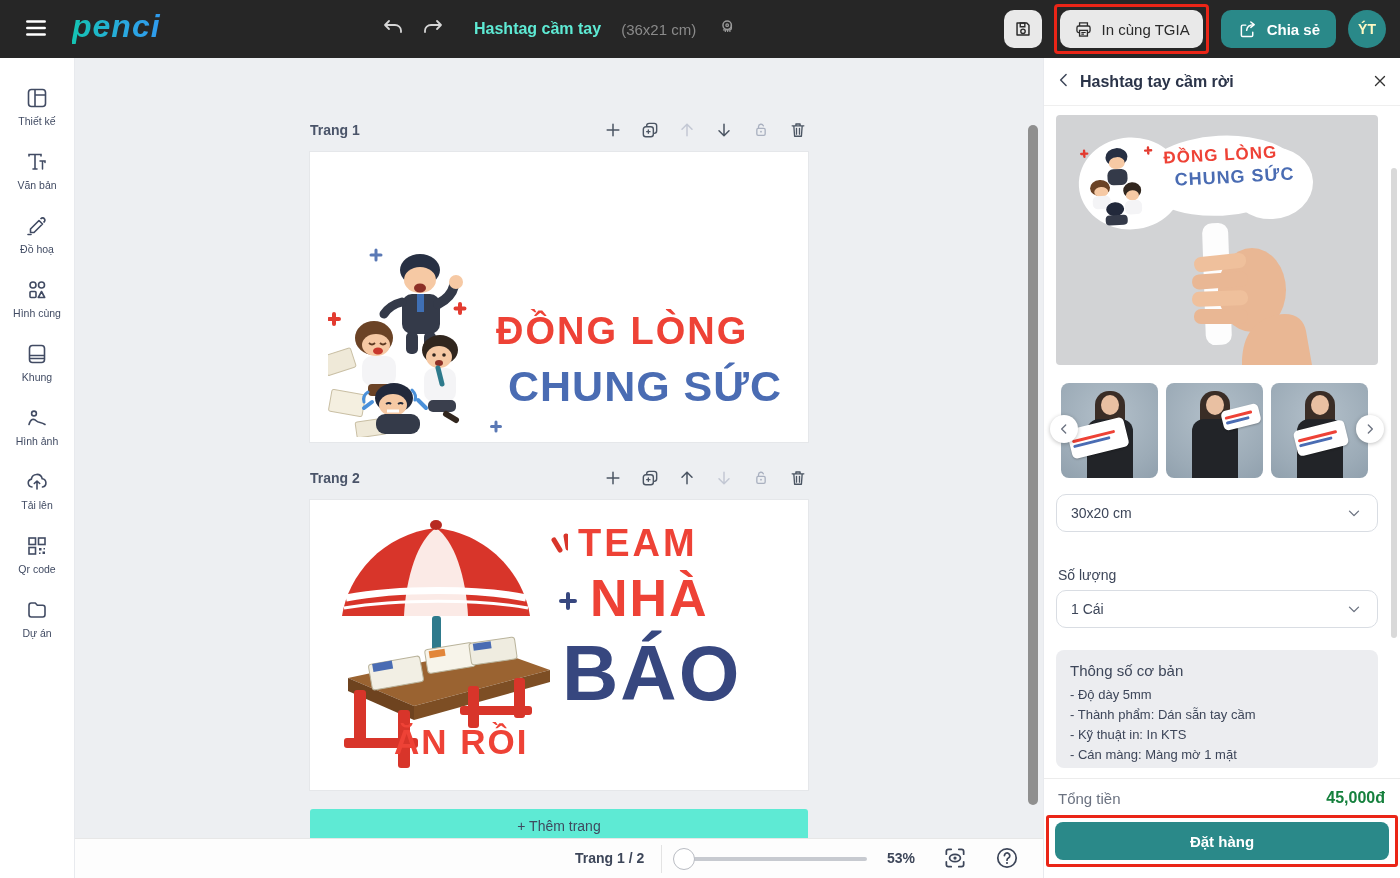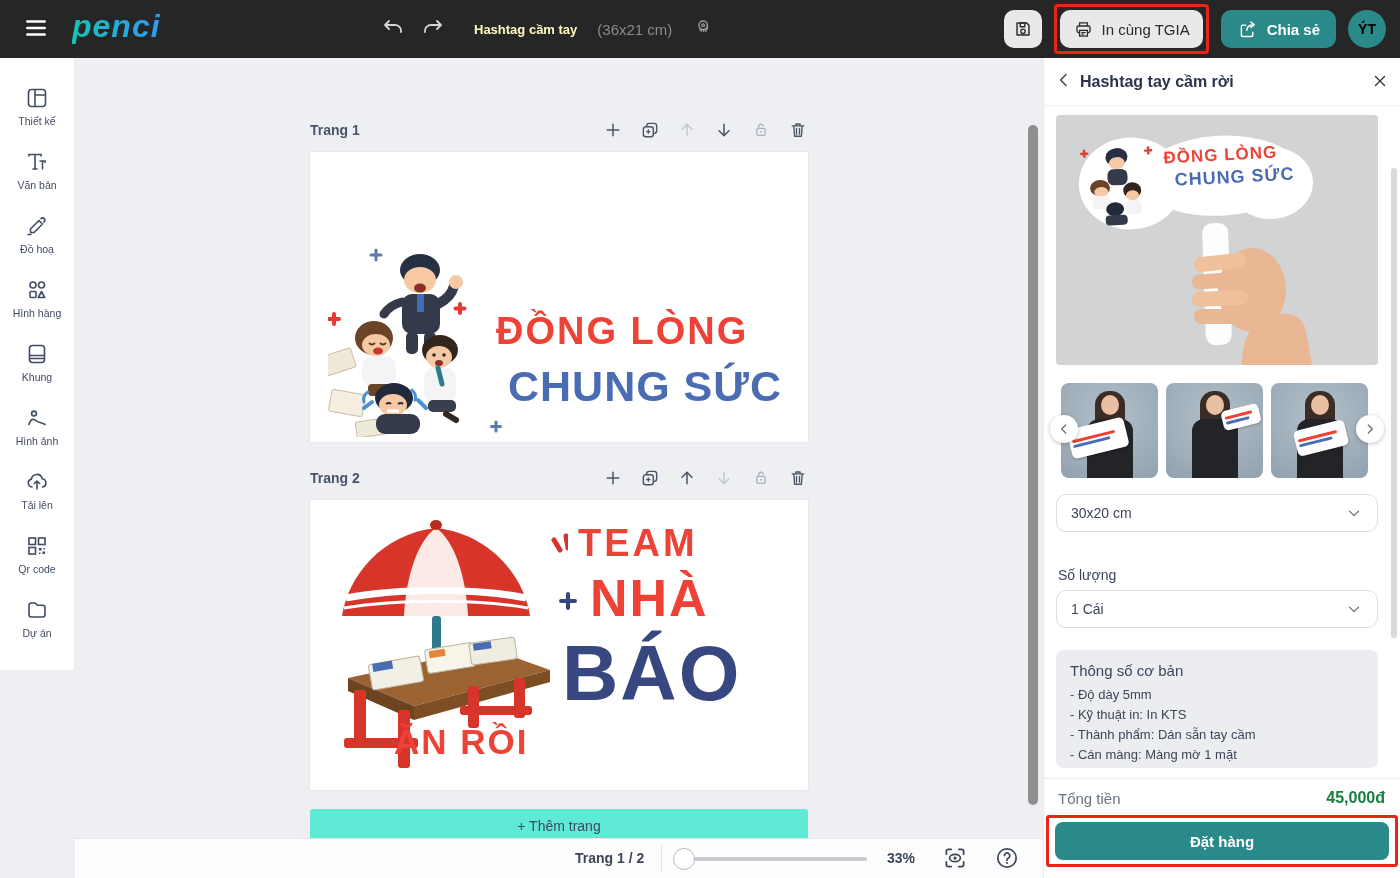--- a/index.html
+++ b/index.html
@@ -6,33 +6,33 @@
   html,body { width:1400px; height:878px; font-family:"Liberation Sans", sans-serif; background:#edeff2; overflow:hidden; }
   .app { position:relative; width:1400px; height:878px; }
 
   
   .topbar { position:absolute; top:0; left:0; width:1400px; height:58px; background:#262626; display:flex; align-items:center; }
   .hamburger { position:absolute; left:22px; top:15px; width:28px; height:28px; background:none; border:none; cursor:pointer; }
   .logo { position:absolute; left:72px; top:8px; font-size:32px; font-weight:bold; font-style:italic; letter-spacing:1px;
           background:linear-gradient(90deg,#14c4b2 0%, #2aa8e0 60%, #2f9bef 100%); -webkit-background-clip:text; background-clip:text; color:transparent; }
   .tb-center { position:absolute; left:380px; top:0; height:58px; display:flex; align-items:center; gap:14px; }
   .tb-iconbtn { background:none; border:none; width:26px; height:26px; cursor:pointer; }
-  .doc-title { color:#fef9c3; font-size:13px; font-weight:bold; margin-left:14px; }
+  .doc-title { color:#5eead4; font-size:16px; font-weight:bold; margin-left:14px; }
   .doc-size { color:#8a8a8a; font-size:15px; margin-left:6px; }
   .ruler-ic { margin-left:8px; }
   .tb-right { position:absolute; right:14px; top:0; height:58px; display:flex; align-items:center; gap:12px; }
   .btn-gray { height:38px; background:#e9e9e9; border:none; border-radius:10px; display:flex; align-items:center; justify-content:center; gap:8px; cursor:pointer; font-size:15px; color:#2b2b2b; font-family:inherit; }
   .btn-save { width:38px; }
   .hl-wrap { border:3px solid #ea2517; padding:3px; border-radius:4px; }
   .btn-print { padding:0 13px; }
   .btn-share { height:38px; background:#2a8989; color:#fff; border:none; border-radius:10px; display:flex; align-items:center; gap:9px; padding:0 16px; font-size:15px; font-weight:bold; cursor:pointer; font-family:inherit; }
-  .avatar { width:38px; height:38px; border-radius:50%; background:#2a8989; color:#000000; font-size:14px; font-weight:bold; display:flex; align-items:center; justify-content:center; cursor:pointer; }
+  .avatar { width:38px; height:38px; border-radius:50%; background:#2a8989; color:#fef9c3; font-size:14px; font-weight:bold; display:flex; align-items:center; justify-content:center; cursor:pointer; }
 
   
-  .sidebar { position:absolute; left:0; top:58px; width:75px; height:612px; background:#fff; border-right:1px solid #e8eaee; display:flex; flex-direction:column; align-items:center; padding-top:16px; }
+  .sidebar { position:absolute; left:0; top:58px; width:75px; height:820px; background:#fff; border-right:1px solid #e8eaee; display:flex; flex-direction:column; align-items:center; padding-top:16px; }
   .side-item { width:75px; height:64px; display:flex; flex-direction:column; align-items:center; justify-content:center; gap:5px; cursor:pointer; color:#414b63; }
   .si-label { font-size:10.5px; color:#414b63; }
 
   
   .main { position:absolute; left:75px; top:58px; width:968px; height:820px; background:#edeff2; }
   .layers-header { position:absolute; top:0; left:0; width:100%; height:50px; background:#fff; border-bottom:1px solid #ebedf0; display:flex; align-items:center; padding-left:20px; }
   .layers-title { font-size:15px; color:#3d4659; }
   .canvas { position:absolute; top:50px; left:0; width:100%; height:730px; overflow:hidden; }
   .pages { width:498px; margin:8px auto 0; }
   .page-row { height:28px; display:flex; align-items:center; justify-content:space-between; margin-top:4px;gap:46px; }
@@ -187,21 +187,21 @@
         </svg>
       <span class="si-label">Đồ hoạ</span>
     </div>
     <div class="side-item">
       <svg viewBox="0 0 24 24" width="24" height="24">
           <circle cx="8" cy="7" r="3" fill="none" stroke="#414b63" stroke-width="1.6"></circle>
           <circle cx="16.5" cy="7" r="3" fill="none" stroke="#414b63" stroke-width="1.6"></circle>
           <rect x="5" y="13.5" width="6" height="6" rx="1" fill="none" stroke="#414b63" stroke-width="1.6"></rect>
           <path d="M16.5 13.5l3.2 6h-6.4z" fill="none" stroke="#414b63" stroke-width="1.6" stroke-linejoin="round"></path>
         </svg>
-      <span class="si-label">Hình hàng</span>
+      <span class="si-label">Hình cùng</span>
     </div>
     <div class="side-item">
       <svg viewBox="0 0 24 24" width="24" height="24">
           <rect x="4.5" y="3.5" width="15" height="17" rx="3" fill="none" stroke="#414b63" stroke-width="1.6"></rect>
           <path d="M4.5 13.5h15M4.5 16.5h15" stroke="#414b63" stroke-width="1.5"></path>
         </svg>
       <span class="si-label">Khung</span>
     </div>
     <div class="side-item">
       <svg viewBox="0 0 24 24" width="24" height="24">
@@ -395,21 +395,21 @@
         <button class="add-page">+ Thêm trang</button>
       </div>
       <div class="canvas-scrollbar"></div>
     </div>
 
     <footer class="bottombar">
       <span class="bb-pages">Trang 1 / 2</span>
       <div class="bb-div"></div>
       <div class="bb-track"></div>
       <div class="bb-handle"></div>
-      <span class="bb-zoom">33%</span>
+      <span class="bb-zoom">53%</span>
       <button class="bb-eye">
         <svg viewBox="0 0 24 24" width="26" height="26">
             <path d="M4 8.5V6a2 2 0 0 1 2-2h2.5M15.5 4H18a2 2 0 0 1 2 2v2.5M20 15.5V18a2 2 0 0 1-2 2h-2.5M8.5 20H6a2 2 0 0 1-2-2v-2.5" fill="none" stroke="#3d4659" stroke-width="1.6" stroke-linecap="round"></path>
             <ellipse cx="12" cy="12" rx="5" ry="3.4" fill="none" stroke="#3d4659" stroke-width="1.6"></ellipse>
             <circle cx="12" cy="12" r="1.5" fill="#3d4659"></circle>
           </svg>
       </button>
       <button class="bb-help">
         <svg viewBox="0 0 24 24" width="26" height="26">
             <circle cx="12" cy="12" r="8.5" fill="none" stroke="#3d4659" stroke-width="1.6"></circle>
@@ -524,22 +524,22 @@
     <div class="select sel-qty">
       <span>1 Cái</span>
       <svg class="chev" viewBox="0 0 24 24" width="18" height="18">
           <path d="M6 9.5l6 6 6-6" fill="none" stroke="#6b7280" stroke-width="1.8" stroke-linecap="round" stroke-linejoin="round"></path>
         </svg>
     </div>
 
     <div class="specs">
       <div class="specs-title">Thông số cơ bản</div>
       <div class="spec-line">- Độ dày 5mm</div>
+      <div class="spec-line">- Thành phẩm: Dán sẵn tay cầm</div>
       <div class="spec-line">- Kỹ thuật in: In KTS</div>
-      <div class="spec-line">- Thành phẩm: Dán sẵn tay cầm</div>
       <div class="spec-line">- Cán màng: Màng mờ 1 mặt</div>
     </div>
 
     <div class="panel-footer">
       <div class="total-row">
         <span class="total-label">Tổng tiền</span>
         <span class="total-value">45,000đ</span>
       </div>
       <div class="order-hl">
         <button class="order-btn">Đặt hàng</button>

